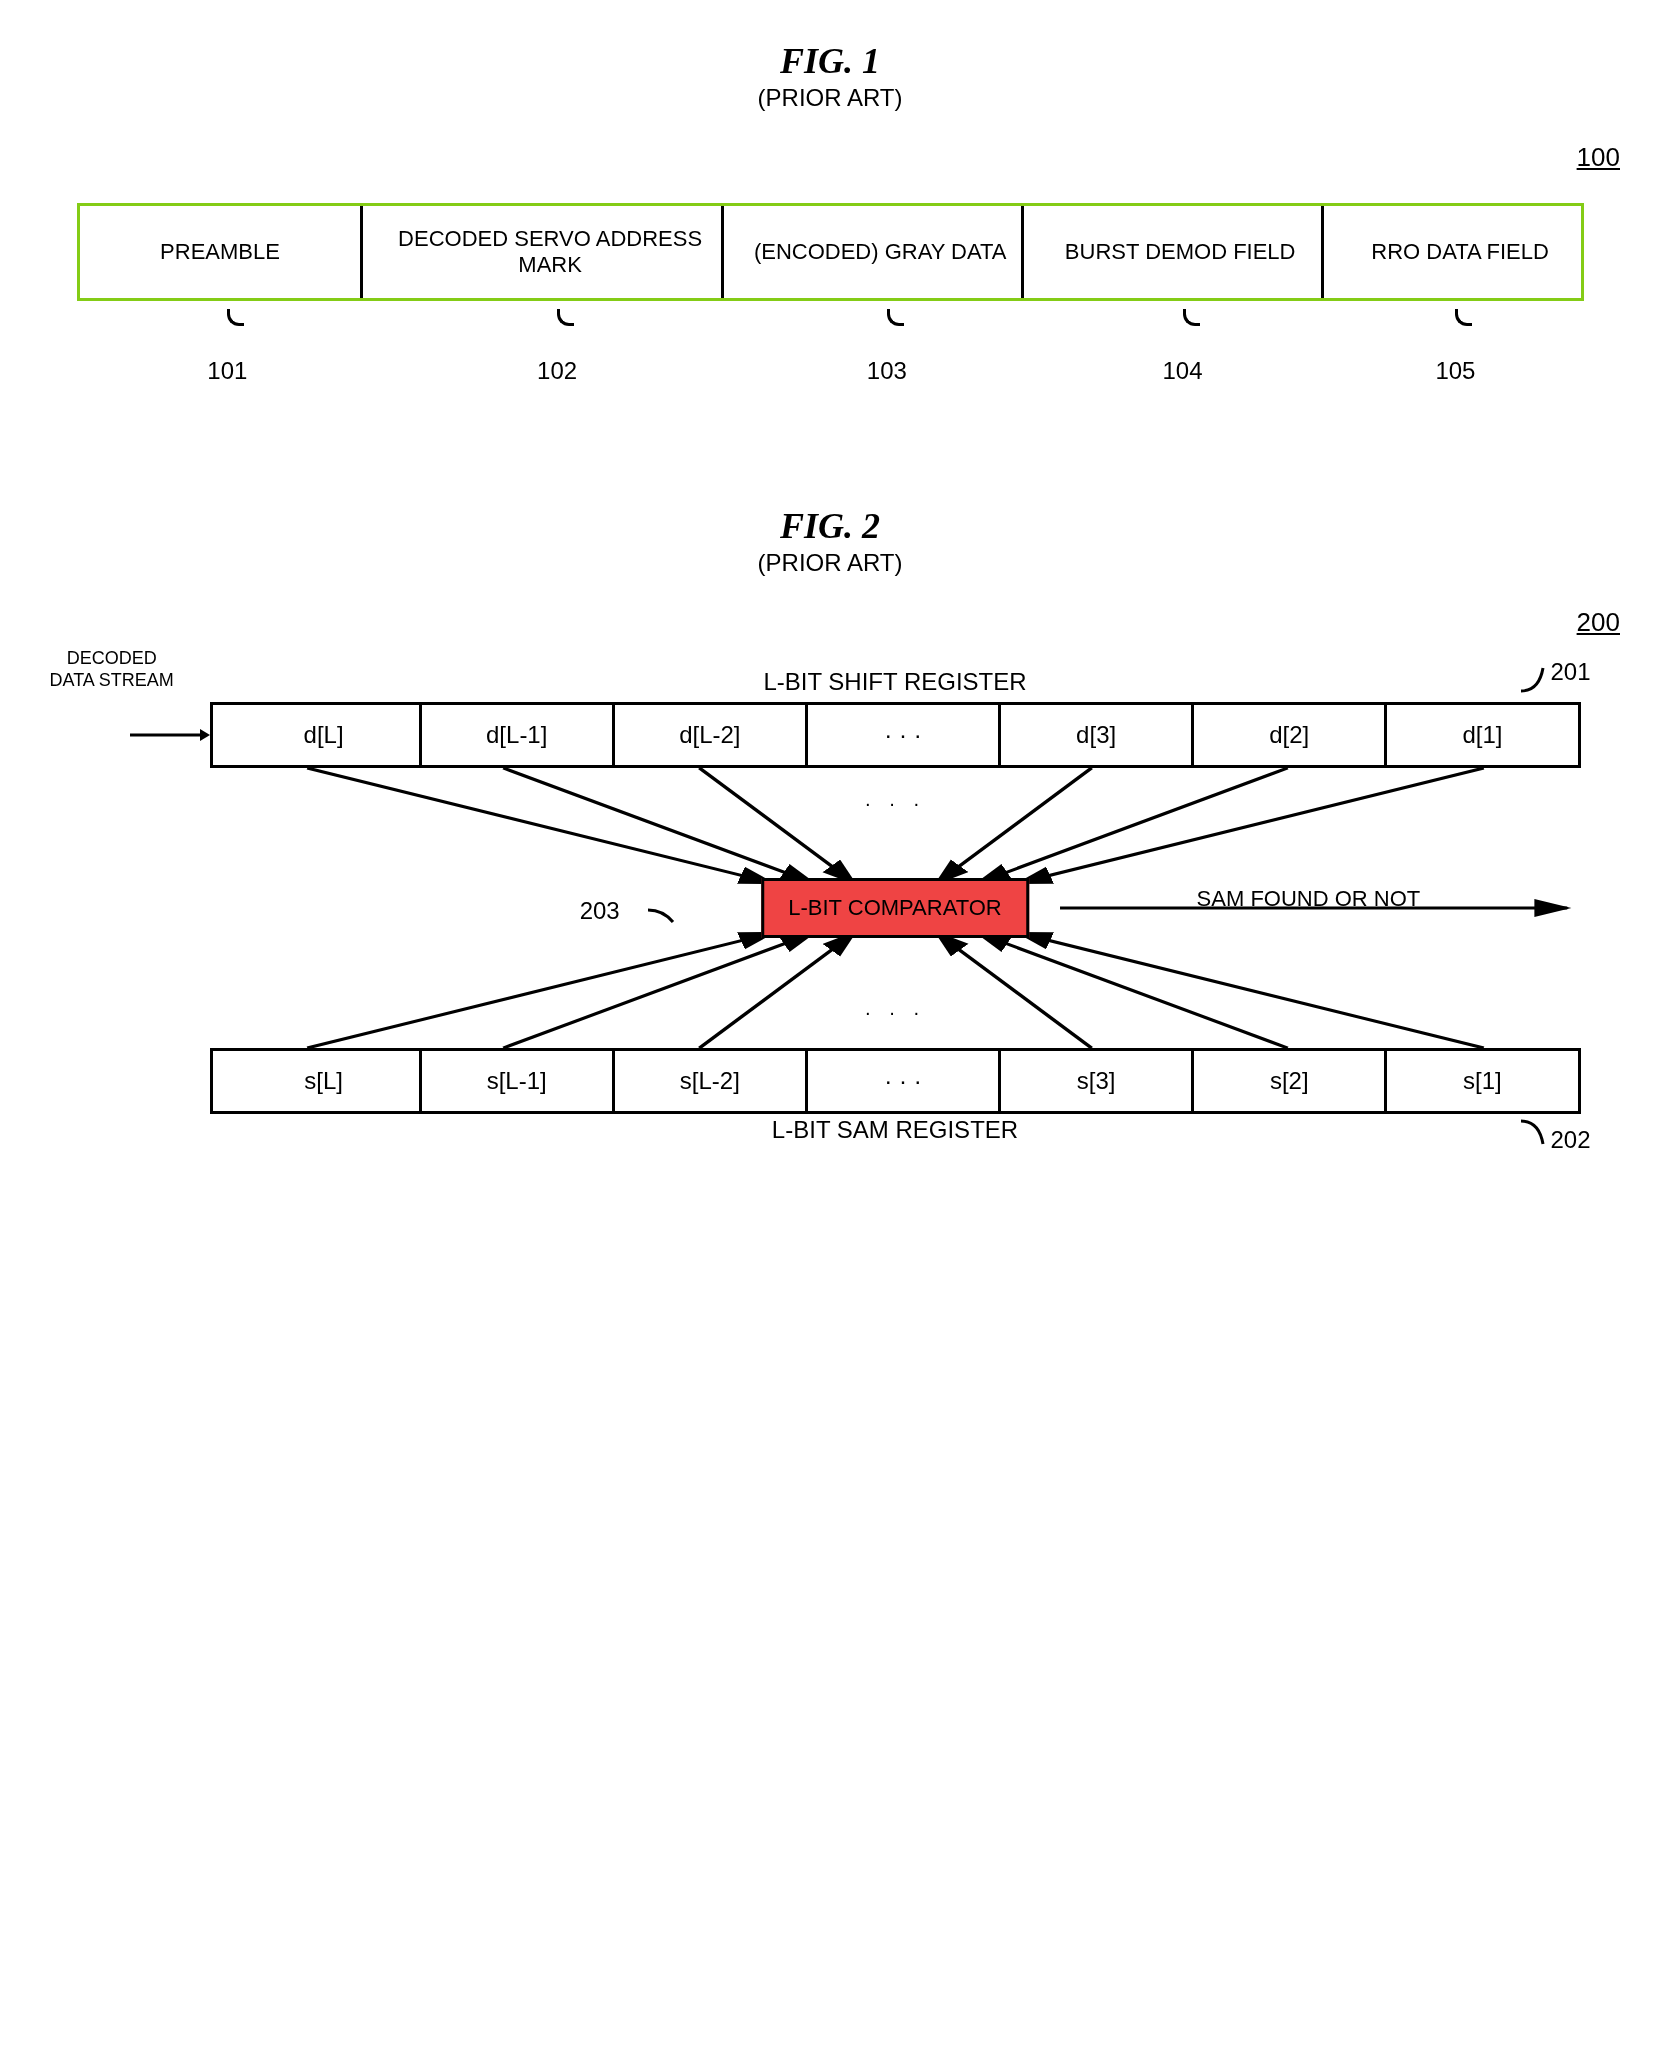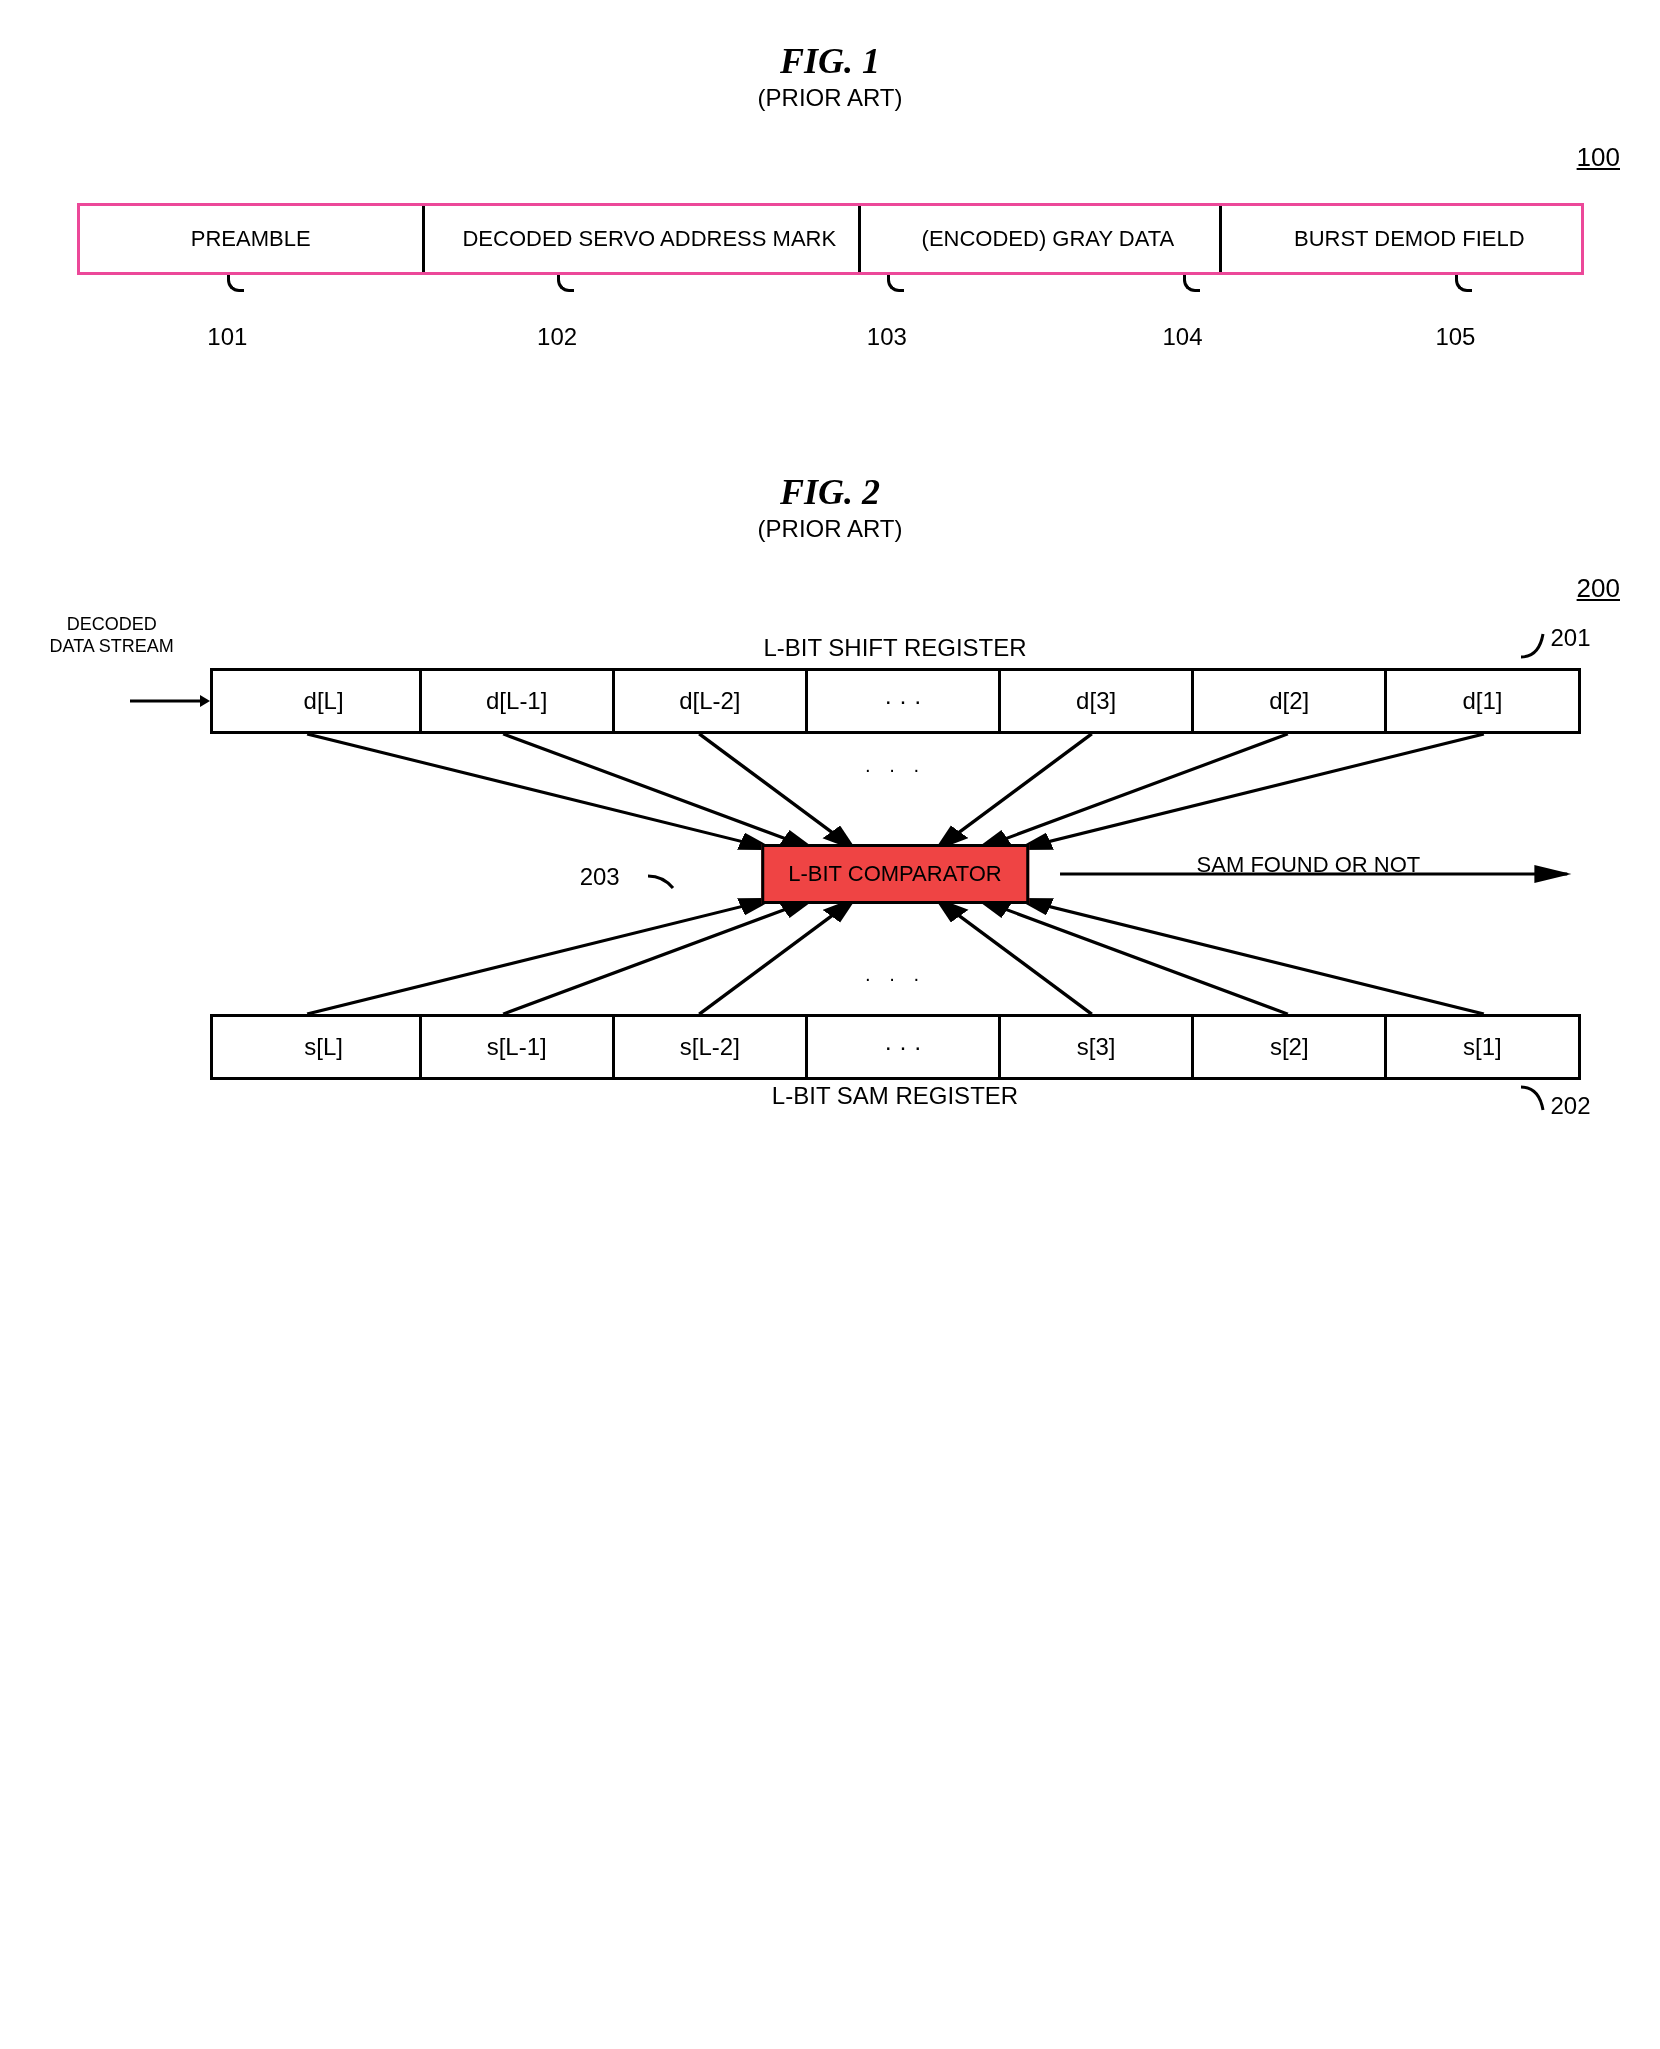--- a/index.html
+++ b/index.html
@@ -26,22 +26,22 @@
     .fig-ref {
       text-align: right;
       font-size: 26px;
       text-decoration: underline;
       margin-top: 30px;
       margin-bottom: 30px;
     }
     
     .fig1-table {
       display: flex;
-      border: 3px solid #ec4899;
-      margin: 0 auto;
+      border: 3px solid #84cc16;
+      margin: 8px auto;
       width: 95%;
       gap: 16px;
     }
     .fig1-cell {
       border-right: 3px solid black;
       padding: 20px 10px;
       text-align: center;
       font-size: 22px;
       display: flex;
       align-items: center;
@@ -213,20 +213,21 @@
 
 <div class="figure">
   <div class="fig-title">FIG. 1</div>
   <div class="fig-subtitle">(PRIOR ART)</div>
   <div class="fig-ref">100</div>
   <div class="fig1-table">
     <div class="fig1-cell" style="flex:1.3">PREAMBLE</div>
     <div class="fig1-cell" style="flex:1.6">DECODED SERVO ADDRESS MARK</div>
     <div class="fig1-cell" style="flex:1.3">(ENCODED) GRAY DATA</div>
     <div class="fig1-cell" style="flex:1.3">BURST DEMOD FIELD</div>
+    <div class="fig1-cell" style="flex:1.1">RRO DATA FIELD</div>
   </div>
   <div class="fig1-labels">
     <div class="fig1-label-wrap" style="flex:1.3"><div class="tick"></div><span>101</span></div>
     <div class="fig1-label-wrap" style="flex:1.6"><div class="tick"></div><span>102</span></div>
     <div class="fig1-label-wrap" style="flex:1.3"><div class="tick"></div><span>103</span></div>
     <div class="fig1-label-wrap" style="flex:1.3"><div class="tick"></div><span>104</span></div>
     <div class="fig1-label-wrap" style="flex:1.1"><div class="tick"></div><span>105</span></div>
   </div>
 </div>
 

